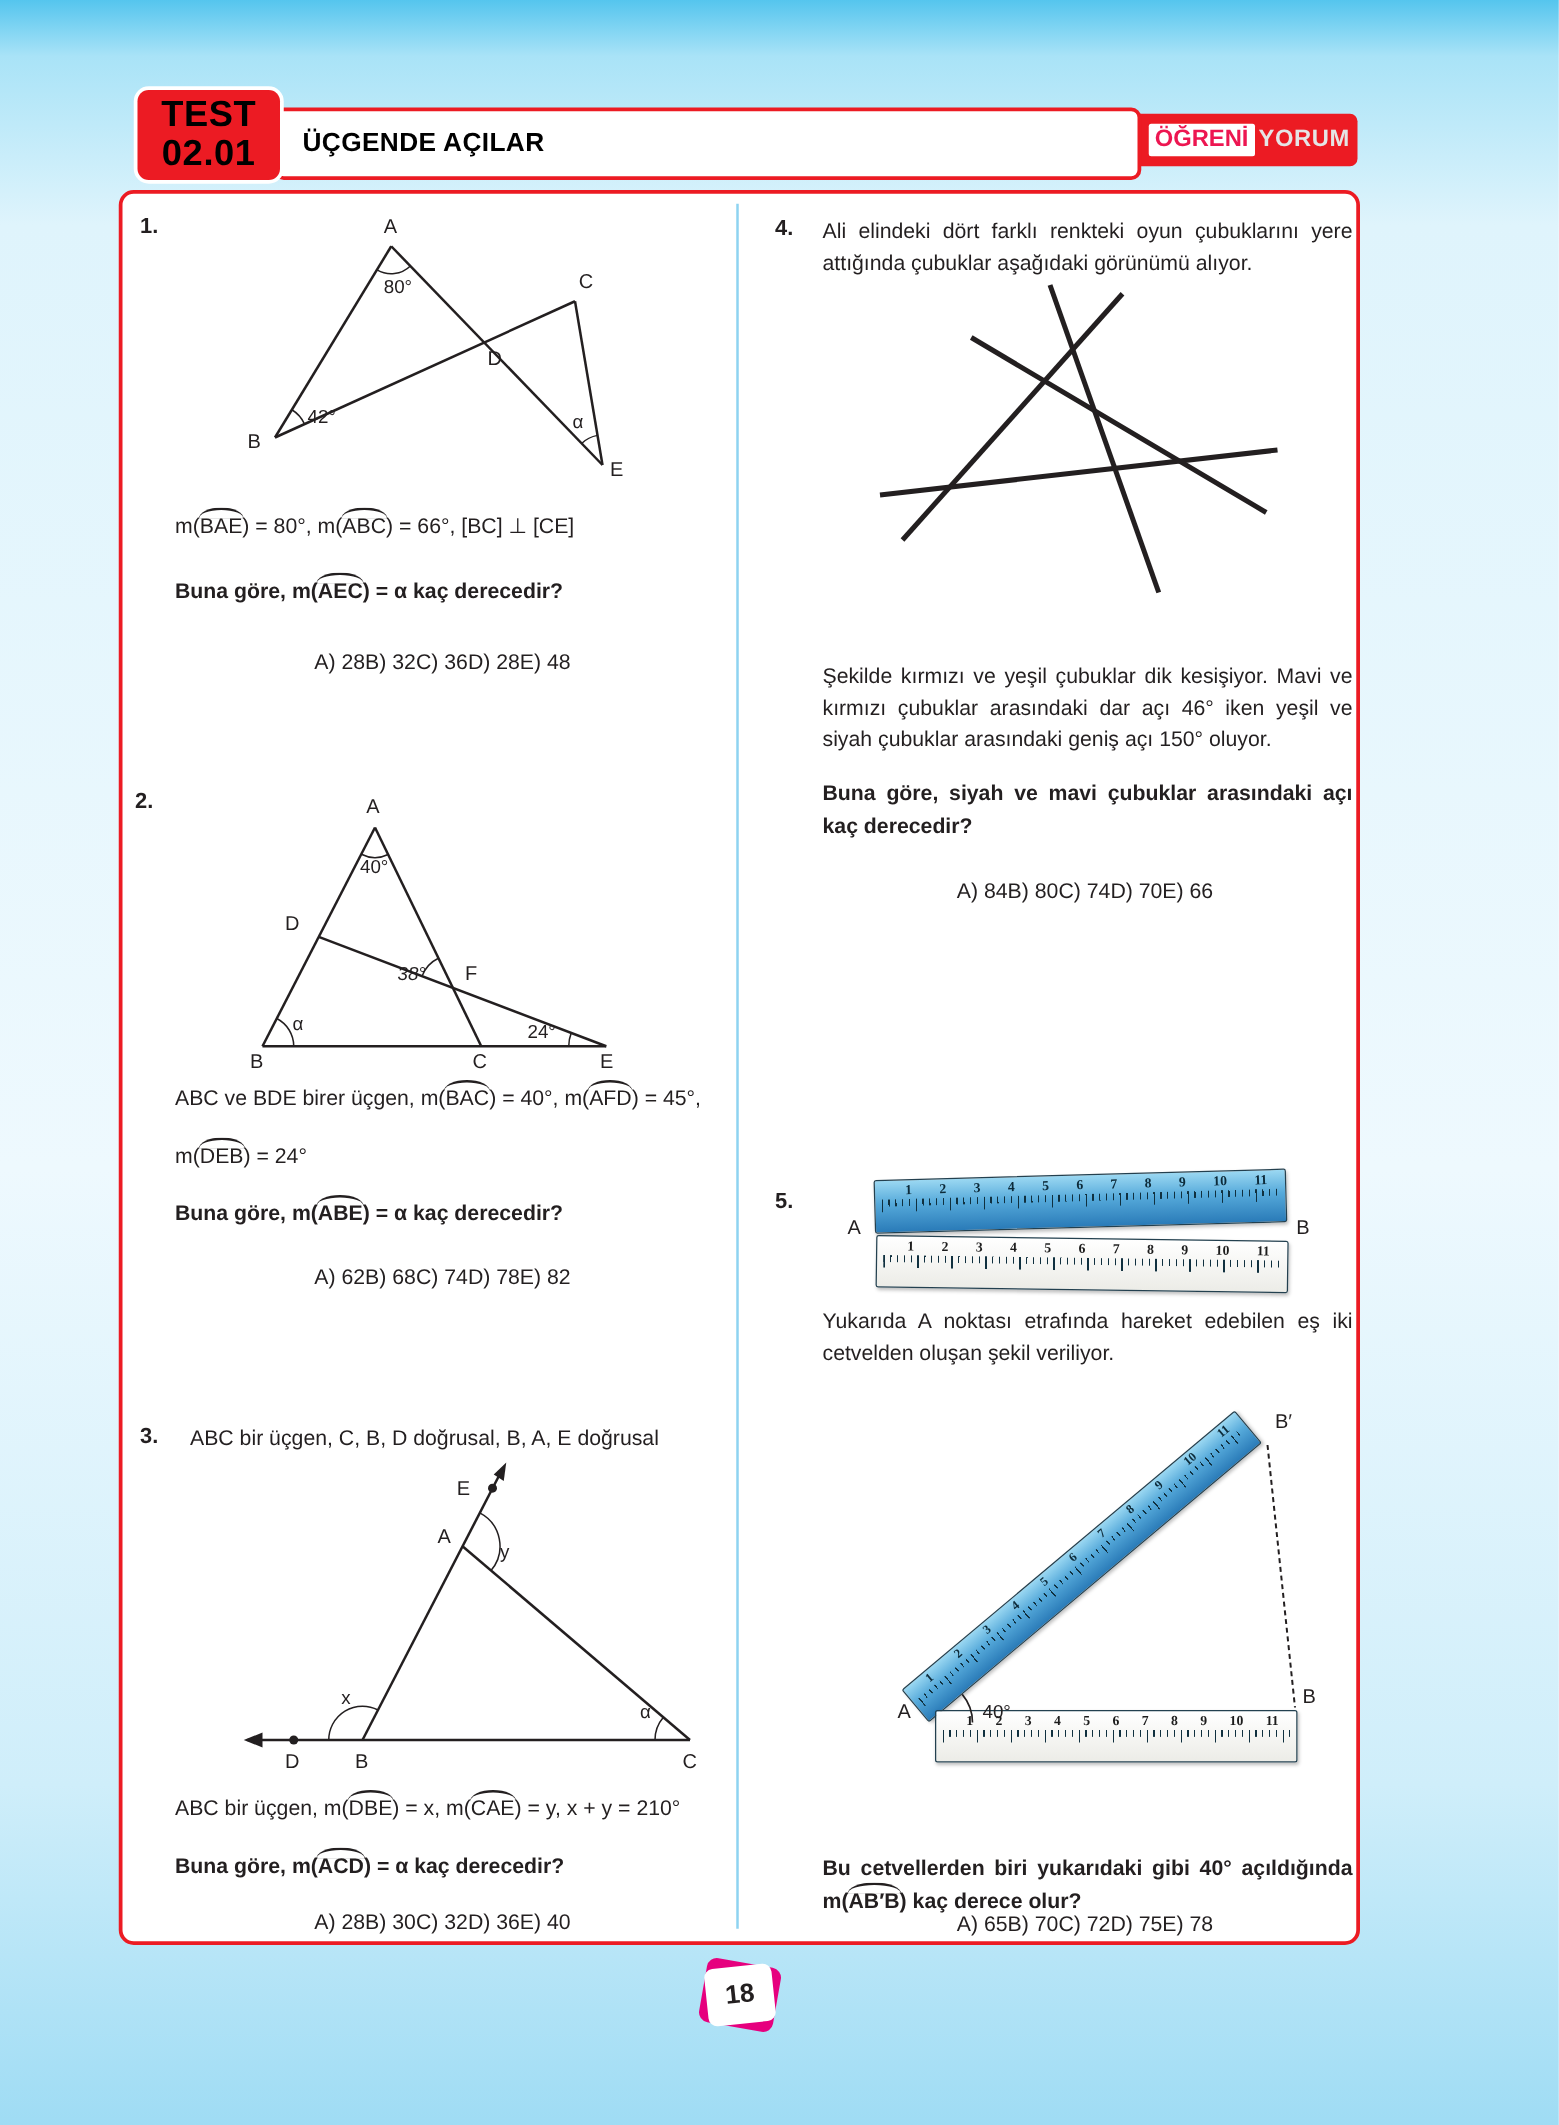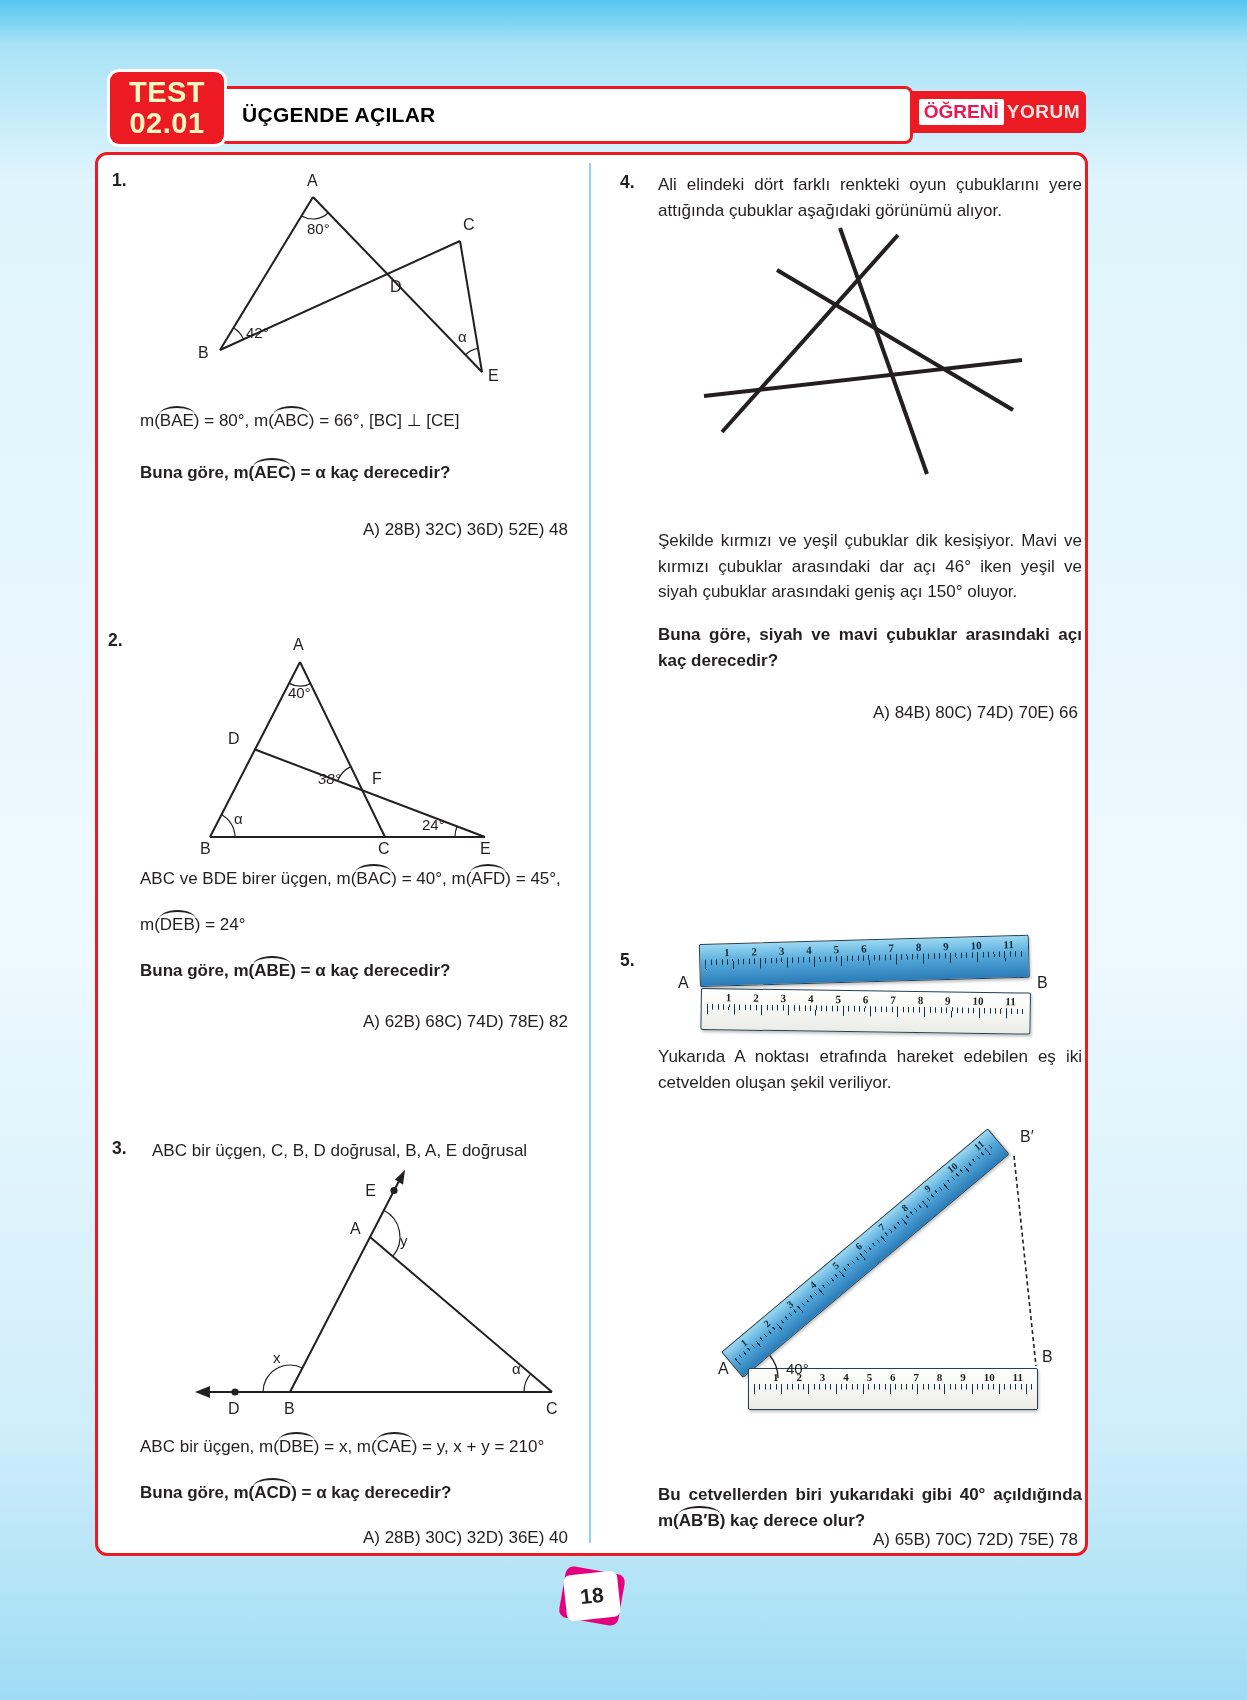--- a/index.html
+++ b/index.html
@@ -3,38 +3,38 @@
 <meta charset="utf-8">
 <style>
   html,body{margin:0;padding:0;}
   body{font-family:"Liberation Sans",sans-serif;color:#231F20;}
   #page{position:relative;width:1247px;height:1700px;overflow:hidden;
         background:linear-gradient(180deg,#55c5ee 0px,#a9e3f7 45px,#dff4fc 180px,#eef9fe 55%,#cfeefa 84%,#9fdcf4 100%);}
 
   
   .test-box{position:absolute;left:110px;top:72px;width:114px;height:72px;background:#EC1B23;border-radius:9px;
             display:flex;flex-direction:column;align-items:center;justify-content:center;z-index:3;
-            color:#fef9c3;font-weight:bold;font-size:29px;line-height:1.06;letter-spacing:.5px;box-shadow:0 0 0 3px #fff;}
+            color:#000000;font-weight:bold;font-size:29px;line-height:1.06;letter-spacing:.5px;box-shadow:0 0 0 3px #fff;}
   .title-bar{position:absolute;left:219px;top:86px;width:688px;height:52px;background:#fff;border:3.5px solid #EC1B23;
              border-radius:8px;display:flex;align-items:center;z-index:2;}
   .title-bar span{color:#000000;font-weight:bold;font-size:21px;letter-spacing:.3px;padding-left:20px;}
   .brand{position:absolute;left:905px;top:91px;width:181px;height:42px;background:#EC1B23;z-index:1;border-radius:0 6px 6px 0;
          display:flex;align-items:center;justify-content:flex-end;padding-right:6px;box-sizing:border-box;font-weight:bold;font-size:19px;}
   .brand .b1{background:#fff;color:#ED1651;padding:2px 5px;border-radius:2px;}
   .brand .b2{color:#e5e5e5;padding-left:3px;letter-spacing:.5px;}
 
   
   .content{position:absolute;left:95px;top:152px;width:993px;height:1404px;background:#fff;border:3.5px solid #EC1B23;border-radius:12px;box-sizing:border-box;}
   .divider{position:absolute;left:589px;top:163px;width:2px;height:1380px;background:#8ed3f1;}
 
   .qnum{position:absolute;font-weight:bold;font-size:17.5px;}
   .t{position:absolute;font-size:17px;line-height:1.5;}
   .bold{font-weight:bold;}
   .jp{width:424px;text-align:justify;}
-  .answers{position:absolute;display:flex;justify-content:flex-end;font-size:17px;}
+  .answers{position:absolute;display:flex;justify-content:center;font-size:17px;}
   .aw-l{left:140px;width:428px;}
   .aw-r{left:658px;width:420px;}
 
   .hat{position:relative;display:inline-block;line-height:1;}
   .hat::before{content:"";position:absolute;left:-1px;right:-1px;top:-6px;height:7px;
                border-top:2px solid #231F20;border-radius:50% 50% 0 0/100% 100% 0 0;}
 
   svg{overflow:visible;}
   .dg{position:absolute;}
   .dg line,.dg path{stroke:#231F20;fill:none;}
@@ -107,21 +107,21 @@
   <div class="t" style="left:140px;top:408px;width:435px;">
     <span>m(</span><span class="hat">BAE</span><span>) = 80°,  m(</span><span class="hat">ABC</span><span>) = 66°,  [BC] ⊥ [CE]</span>
   </div>
   <div class="t bold" style="left:140px;top:460px;width:435px;">
     <span>Buna göre, m(</span><span class="hat">AEC</span><span>) = α kaç derecedir?</span>
   </div>
   <div class="answers aw-l" style="top:520px;">
       <span>A) 28</span>
       <span>B) 32</span>
       <span>C) 36</span>
-      <span>D) 52</span>
+      <span>D) 28</span>
       <span>E) 48</span>
     </div>
 
   <div class="qnum" style="left:108px;top:630px;">2.</div>
   <svg class="dg" style="left:150px;top:632px;" width="380" height="225" viewBox="0 0 380 225">
     <g stroke-width="2">
       <line x1="150" y1="30" x2="60" y2="205"></line>
       <line x1="150" y1="30" x2="235" y2="205"></line>
       <line x1="60" y1="205" x2="335" y2="205"></line>
       <line x1="105" y1="117.5" x2="335" y2="205"></line>

